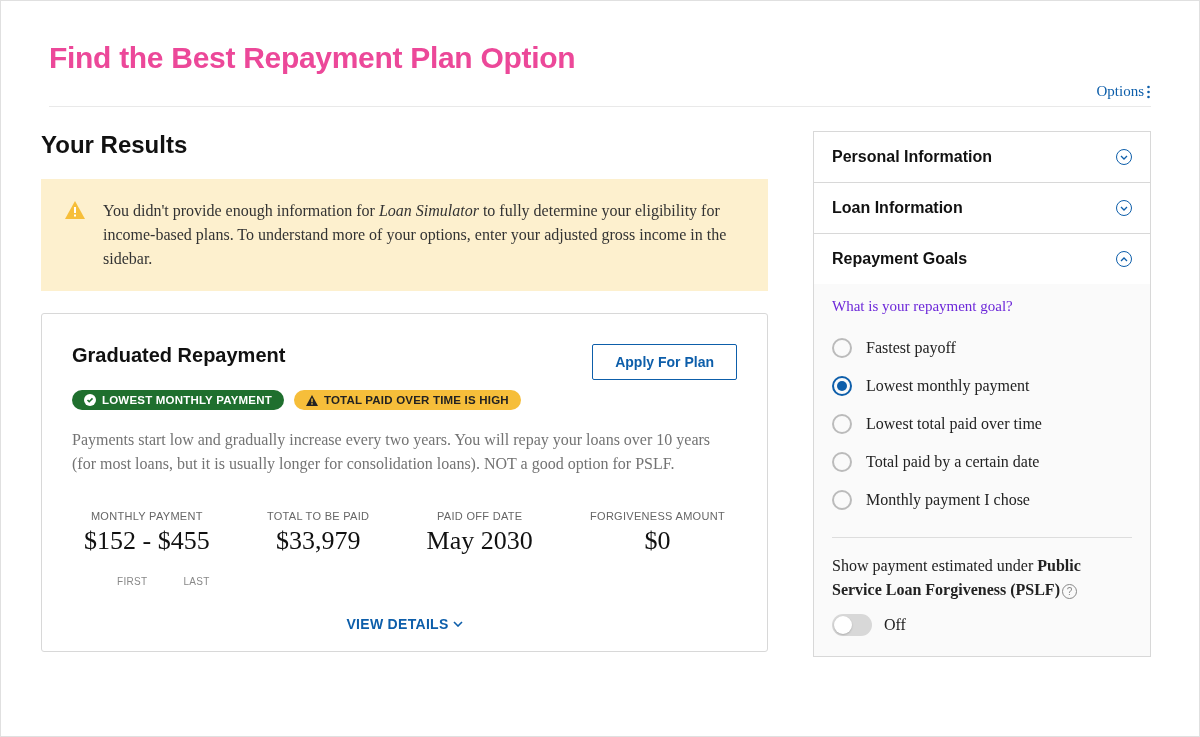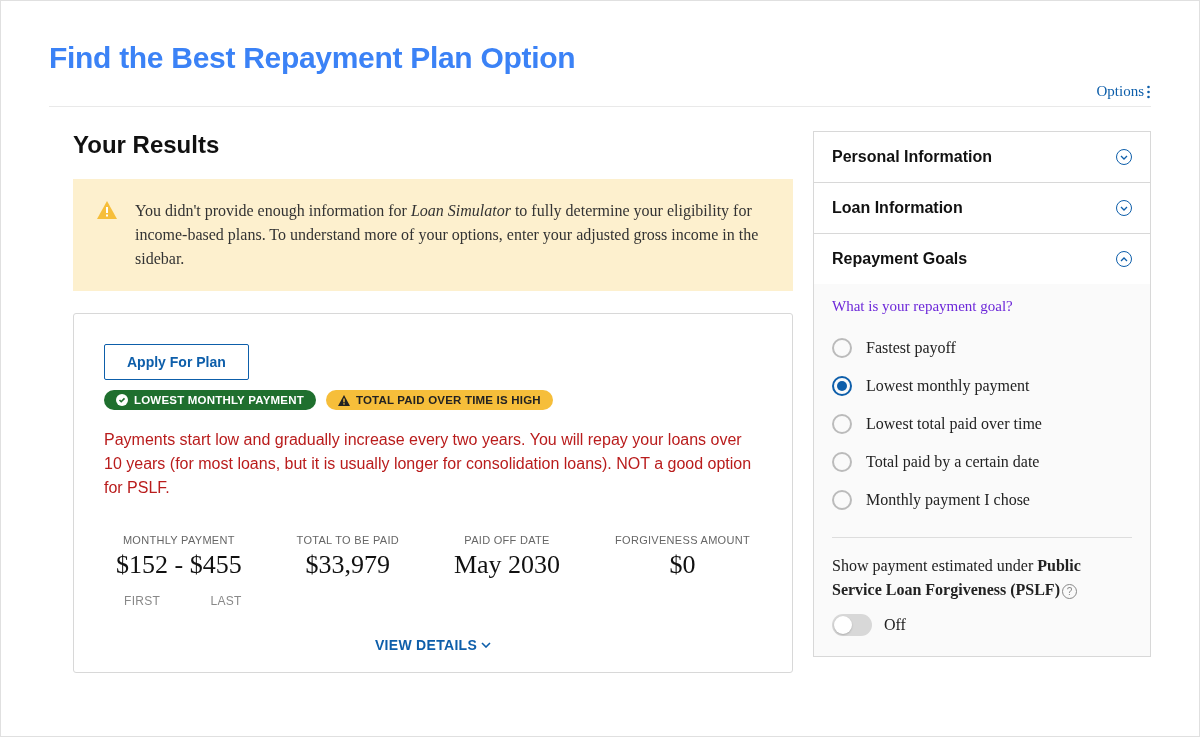--- a/index.html
+++ b/index.html
@@ -15,21 +15,21 @@
   position: relative;
   overflow: hidden;
 }
 .header-area {
   padding: 40px 48px 0 48px;
 }
 .page-title {
   font-family: 'Helvetica Neue', Arial, sans-serif;
   font-weight: 700;
   font-size: 30px;
-  color: #3b82f6;
+  color: #ec4899;
   letter-spacing: -0.3px;
 }
 .options-row {
   display: flex;
   justify-content: flex-end;
   padding: 8px 48px 6px 48px;
 }
 .options-link {
   font-family: Georgia, serif;
   color: #0d5eaa;
@@ -39,22 +39,22 @@
   align-items:center;
   gap:2px;
 }
 .divider {
   height: 1px;
   background: #e9e9e9;
   margin: 0 48px;
 }
 .content {
   display: flex;
-  padding: 24px 48px 0 72px;
-  gap: 20px;
+  padding: 24px 48px 0 40px;
+  gap: 45px;
 }
 .left-col { flex: 1; min-width: 0; }
 .right-col { width: 338px; }
 .results-title {
   font-family: 'Helvetica Neue', Arial, sans-serif;
   font-weight: 700;
   font-size: 24px;
   color: #111;
   margin-bottom: 20px;
 }
@@ -120,24 +120,24 @@
   border-radius: 14px;
   padding: 4px 12px;
   font-family: 'Helvetica Neue', Arial, sans-serif;
   font-weight: 700;
   font-size: 11.5px;
   letter-spacing: 0.2px;
 }
 .badge-green { background: #1f6f2e; color: #fff; }
 .badge-yellow { background: #f6be3a; color: #222; }
 .plan-desc {
-  font-family: Liberation Sans, sans-serif;
+  font-family: Liberation Serif, serif;
   font-size: 16px;
   line-height: 1.5;
-  color: #b91c1c;
+  color: #737373;
   margin-bottom: 34px;
 }
 .stats-row {
   display: flex;
   justify-content: space-between;
   padding: 0 12px;
   margin-bottom: 28px;
 }
 .stat { text-align: center; }
 .stat-label {
@@ -147,27 +147,27 @@
   color: #666;
   margin-bottom: 4px;
 }
 .stat-value {
   font-family: Georgia, serif;
   font-size: 26px;
   color: #111;
 }
 .stat-sub {
   font-family: 'Helvetica Neue', Arial, sans-serif;
-  font-size: 12px;
+  font-size: 10px;
   color: #888;
   letter-spacing: 0.3px;
   display: flex;
   gap: 36px;
-  justify-content: space-between;
-  margin-top: 14px;
+  justify-content: flex-end;
+  margin-top: 20px;
   padding-left: 8px;
 }
 .view-details {
   text-align: center;
 }
 .view-details-btn {
   font-family: 'Helvetica Neue', Arial, sans-serif;
   color: #0d5eaa;
   font-weight: 600;
   font-size: 14px;
@@ -340,20 +340,21 @@
         </div>
         <div>
           <div class="alert-body">
             <span>You didn't provide enough information for </span><em>Loan Simulator</em><span> to fully determine your eligibility for income-based plans. To understand more of your options, enter your adjusted gross income in the sidebar.</span>
           </div>
         </div>
       </div>
 
       <div class="plan-card">
         <div class="plan-header">
+          <div class="plan-name">Graduated Repayment</div>
           <button class="apply-btn">Apply For Plan</button>
         </div>
         <div class="badges">
           <span class="badge badge-green">
             <svg width="12" height="12" viewBox="0 0 12 12">
                 <circle cx="6" cy="6" r="6" fill="#fff"></circle>
                 <path d="M3.5 6 L5.2 7.7 L8.5 4.4" stroke="#1f6f2e" stroke-width="1.6" fill="none"></path>
               </svg>
             <span>LOWEST MONTHLY PAYMENT</span>
           </span>

